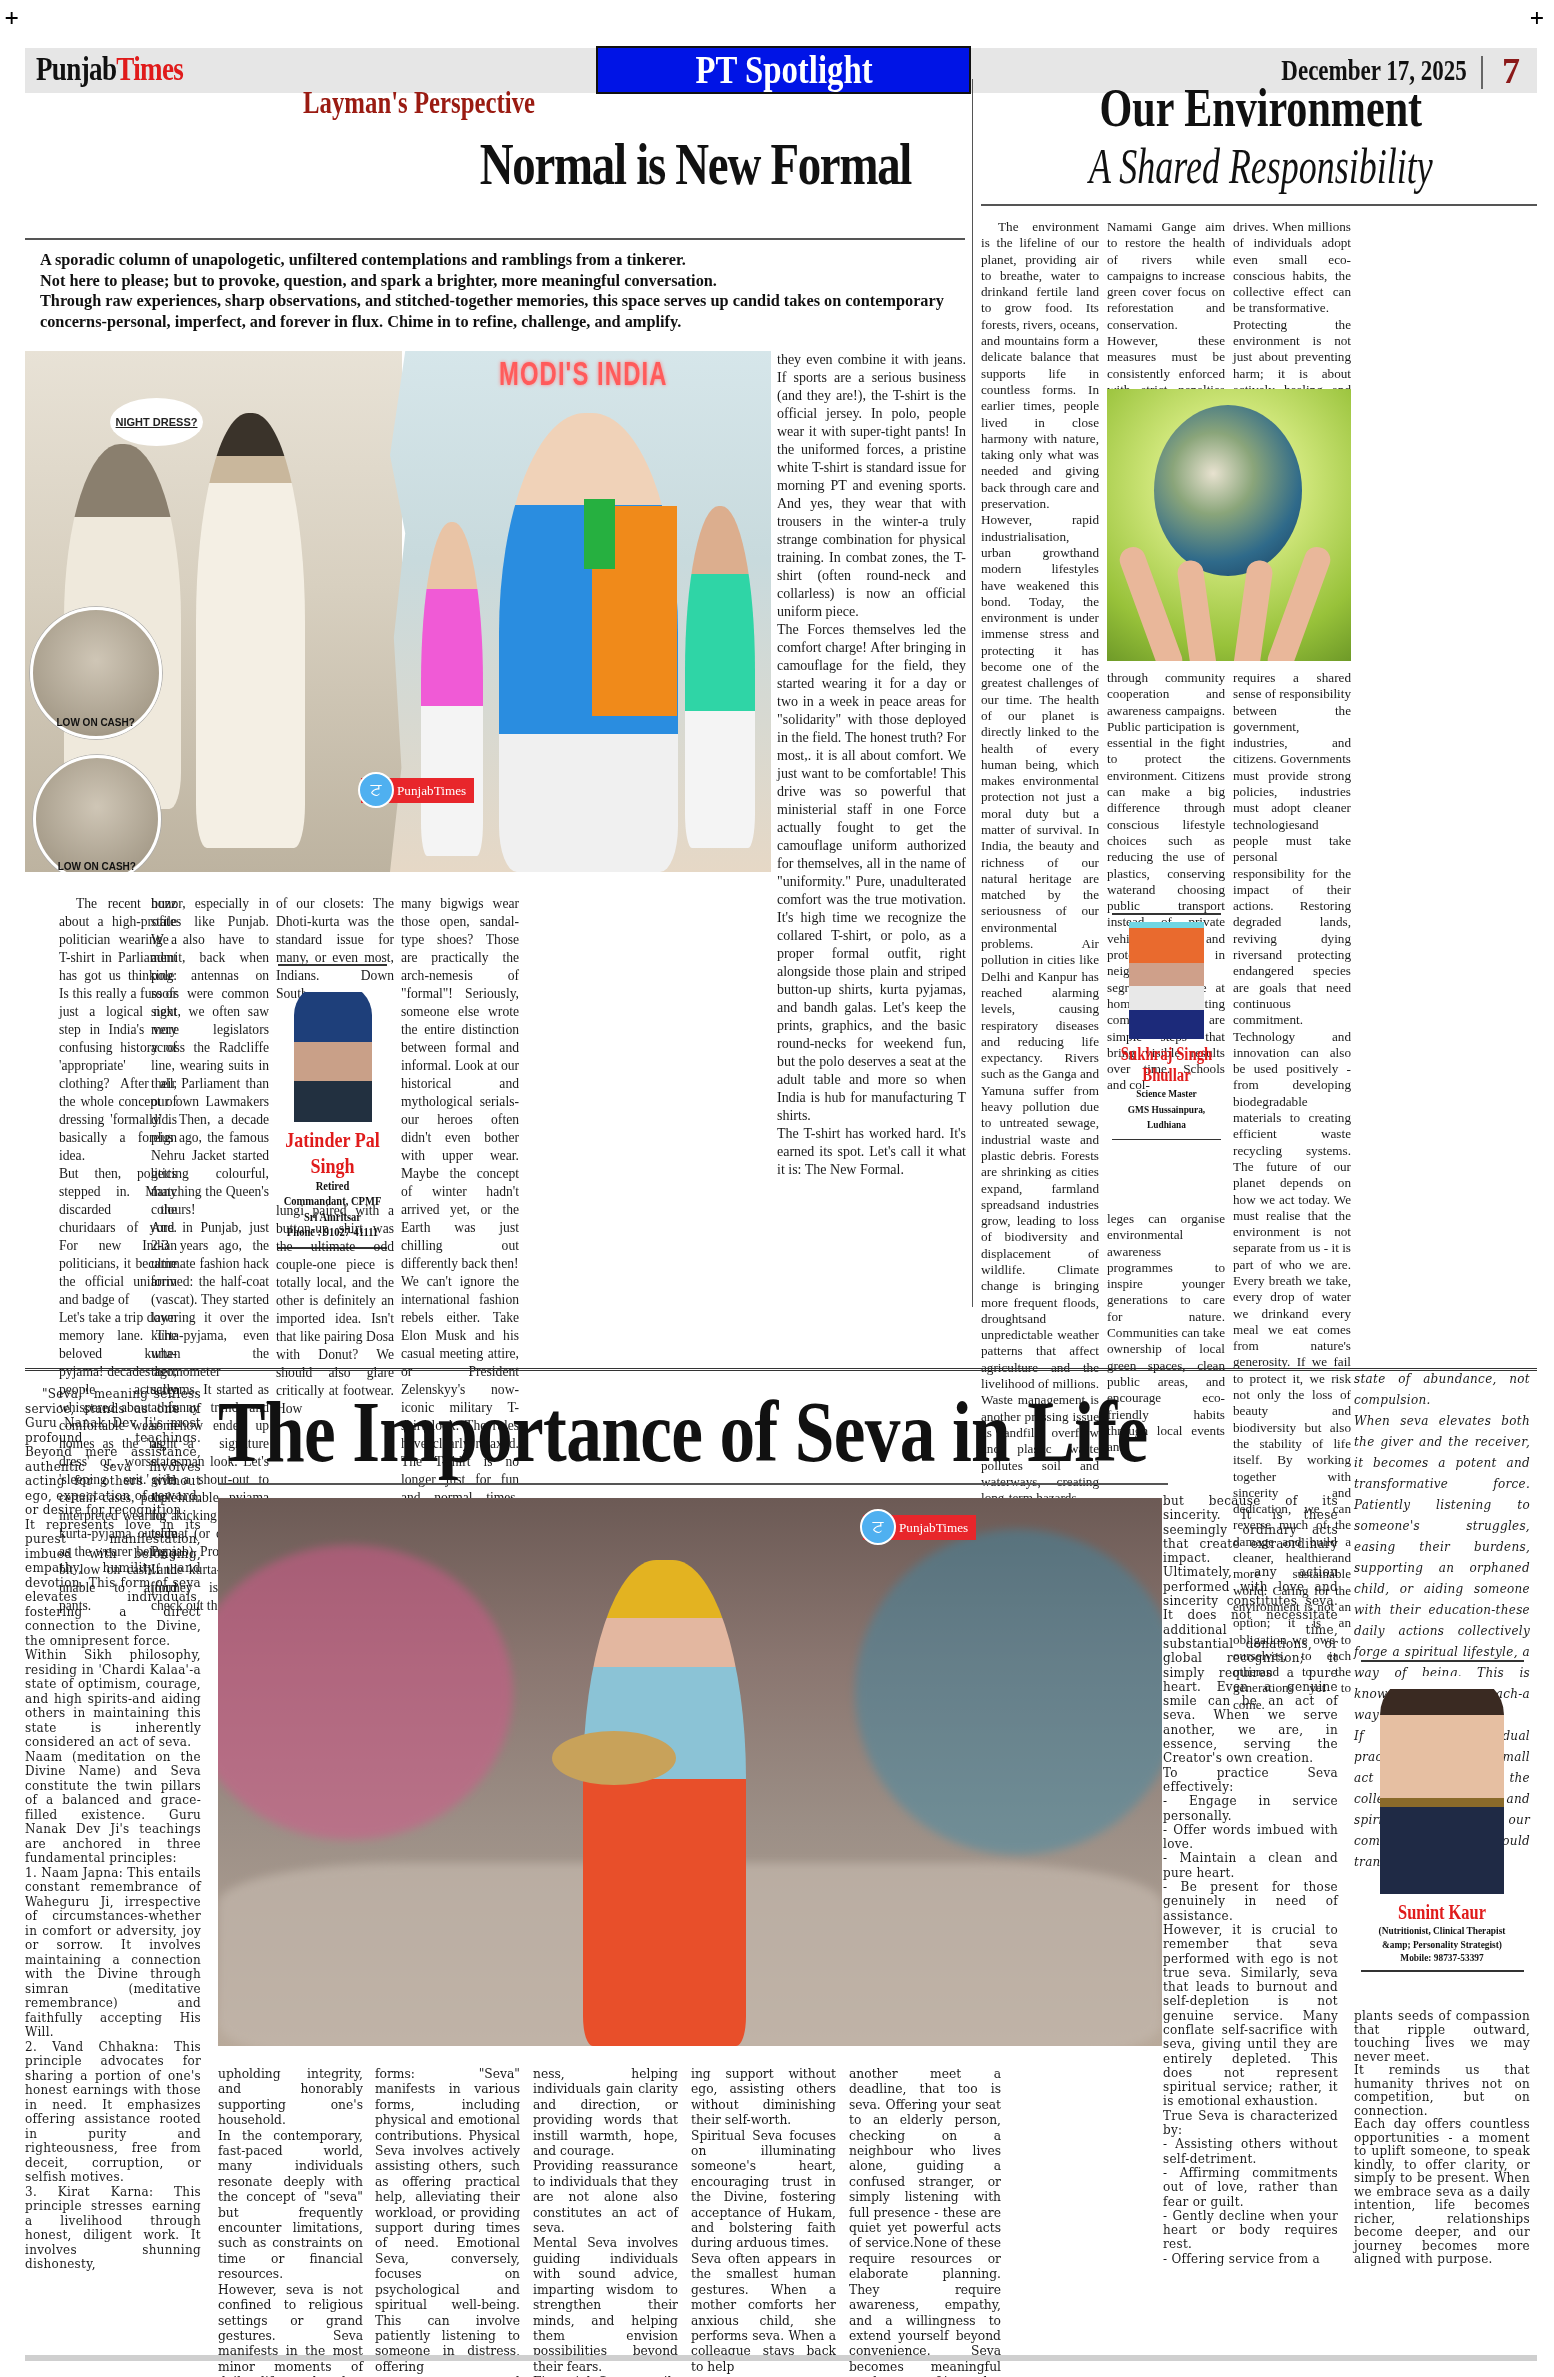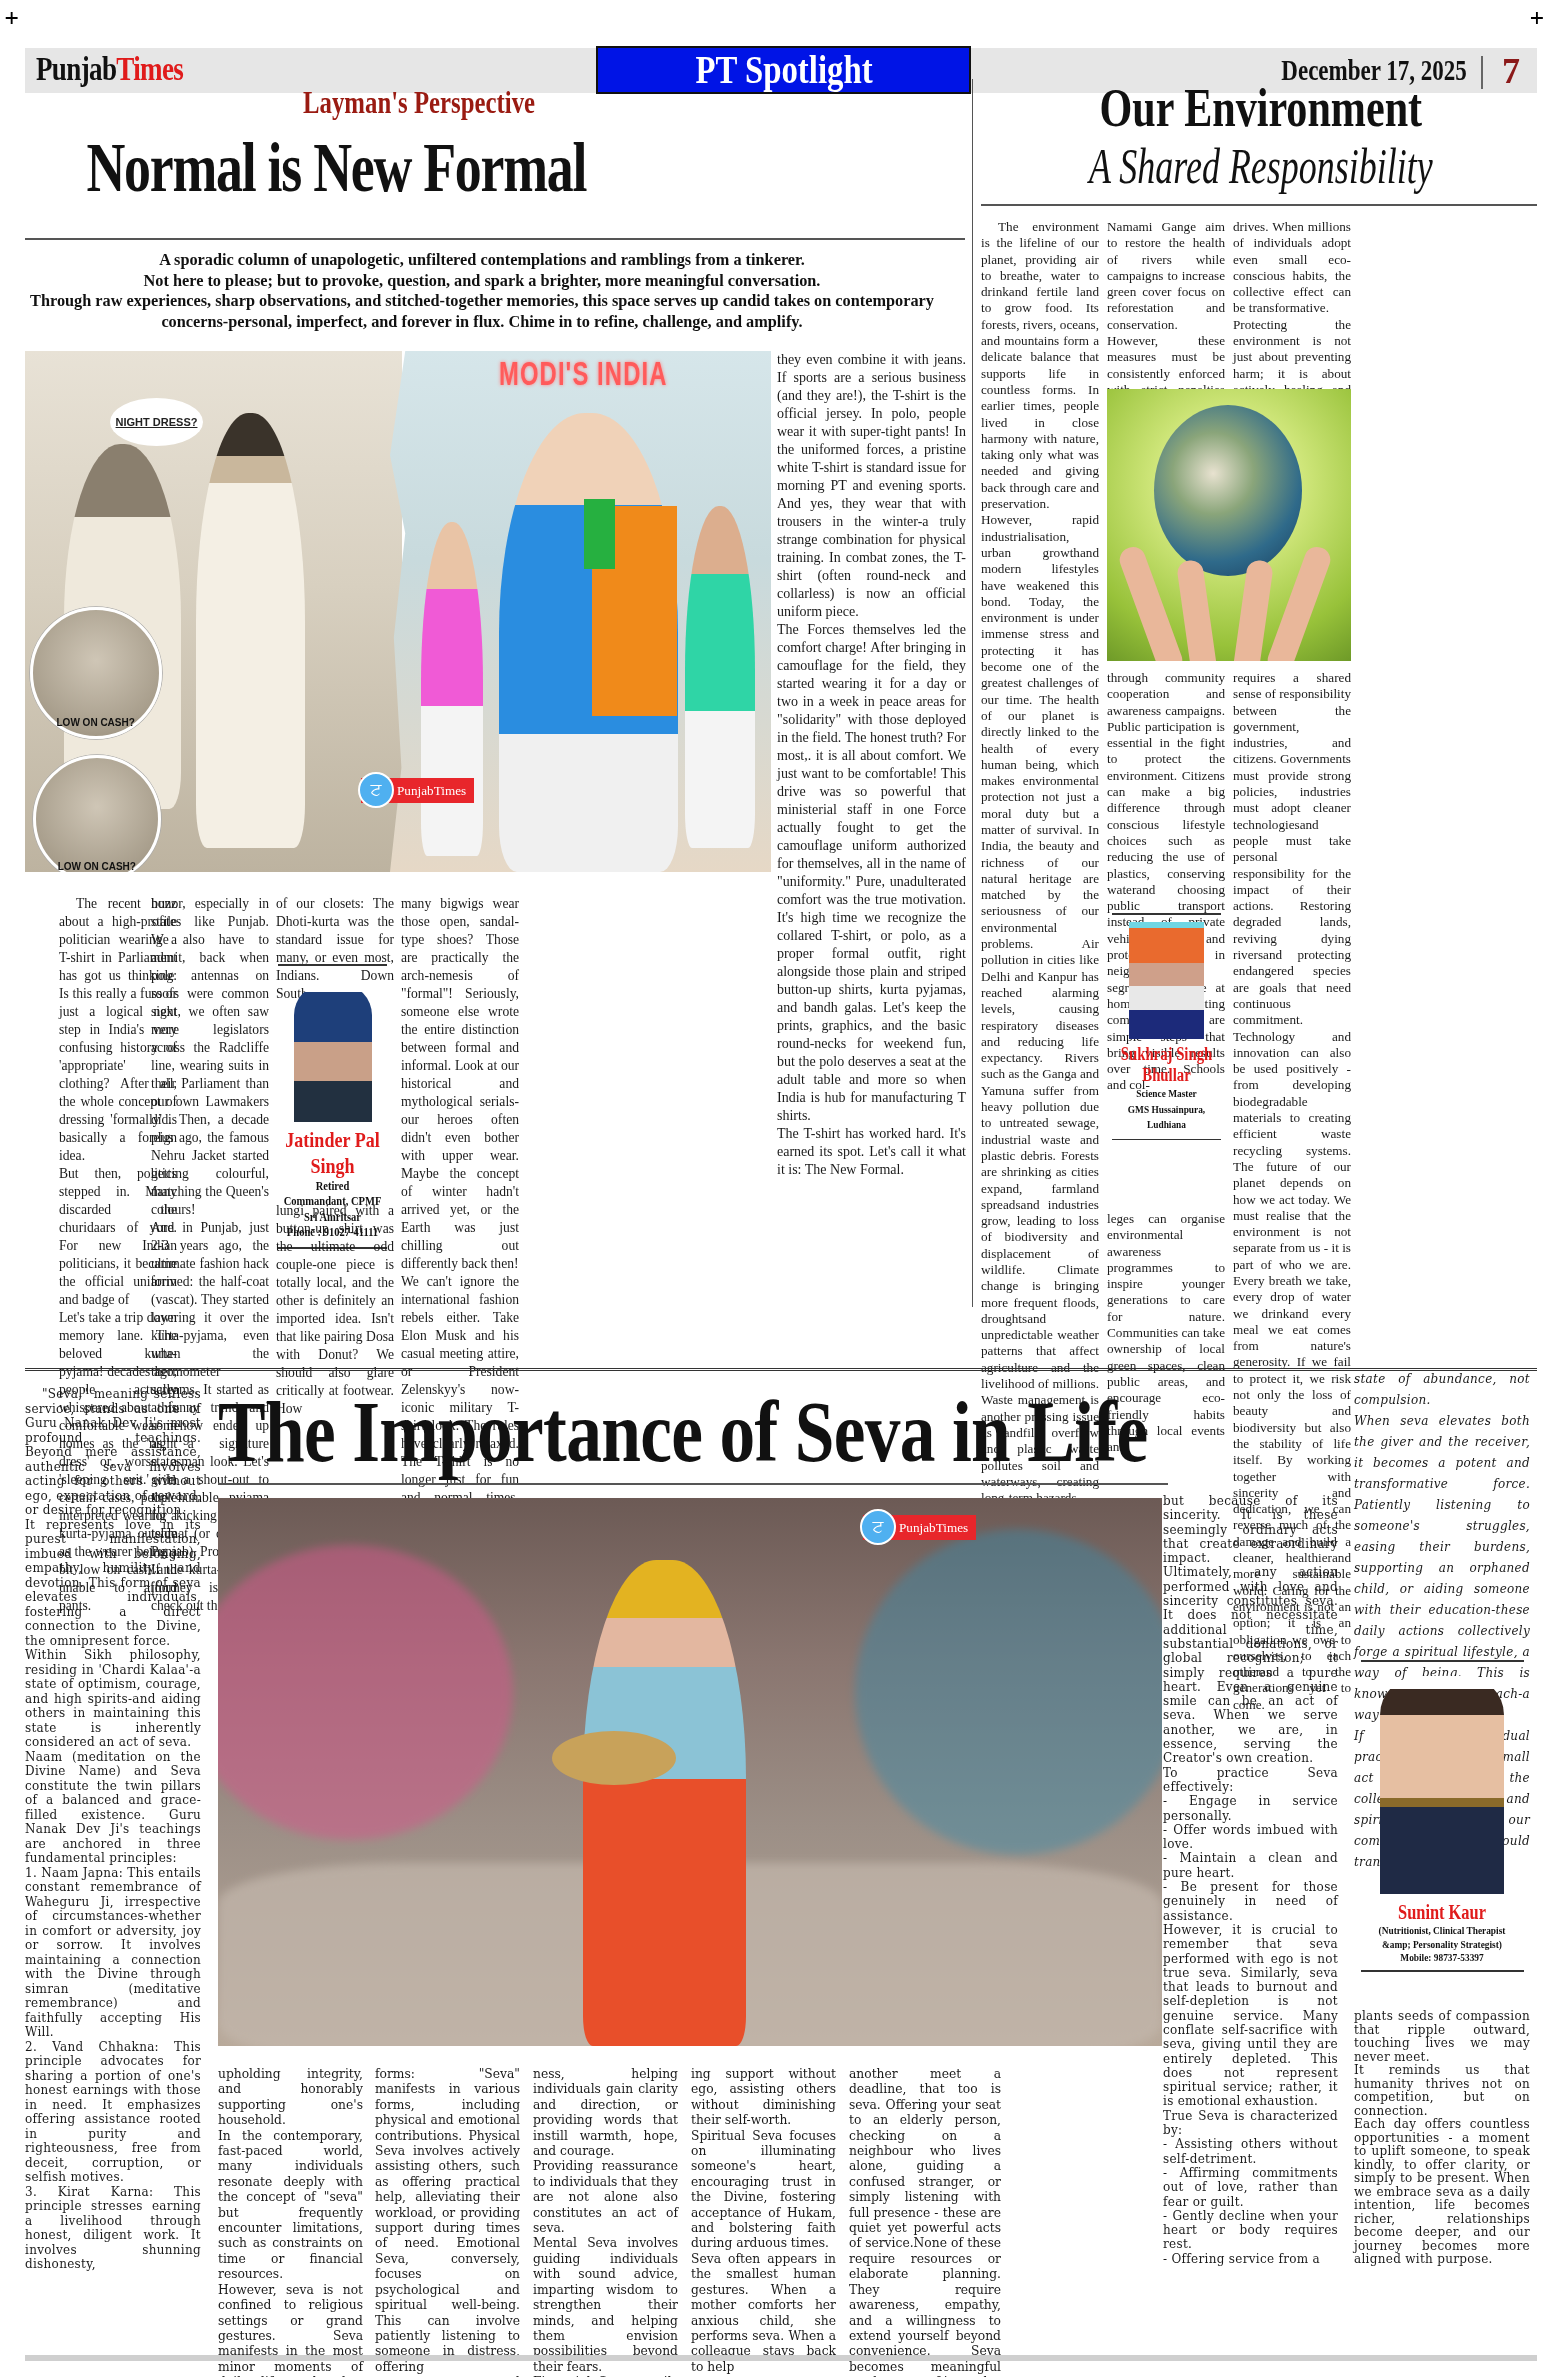--- a/index.html
+++ b/index.html
@@ -22,23 +22,23 @@
   
   .col-text { position: absolute; font-size: 13.6px; line-height: 18px; text-align: justify; hyphens: auto; color: #1a1a1a; }
   .col-text p { text-indent: 0; }
   .col-text p.first { text-indent: 17px; }
   .cond { font-family: "Liberation Serif", serif; }
   .rule { position: absolute; background: #555; }
 
   
   .kicker { position: absolute; left: 233px; top: 85px; width: 373px; text-align: center; color: #9a1b12; font-weight: bold; font-size: 31px; text-decoration: underline; text-decoration-thickness: 2.3px; text-underline-offset: 4.7px; }
   .kicker span { display:inline-block; transform: scaleX(0.8); }
-  .headline1 { position: absolute; left: 15.5px; top: 134px; width: 956px; text-align: left; font-weight: bold; font-size: 69px; letter-spacing: -1.6px; line-height: 1; }
+  .headline1 { position: absolute; left: 15.5px; top: 134px; width: 956px; text-align: right; font-weight: bold; font-size: 60px; letter-spacing: -1.6px; line-height: 1; }
   .headline1 span { display:inline-block; transform: scaleX(0.78); transform-origin: center; }
-  .intro { position: absolute; left: 12px; top: 250px; width: 940px; text-align: center; font-weight: bold; font-size: 16.3px; line-height: 20.6px; }
+  .intro { position: absolute; left: 40px; top: 250px; width: 940px; font-weight: bold; font-size: 16.3px; line-height: 20.6px; }
   .art1-img { position: absolute; left: 25px; top: 351px; width: 746px; height: 521px; overflow: hidden; }
   .img-left { position: absolute; left: 0; top: 0; width: 377px; height: 521px; background: linear-gradient(180deg,#e8e2d6 0%,#d8d0c0 45%,#bdb3a0 100%); }
   .img-right { position: absolute; left: 365px; top: 0; width: 381px; height: 521px; background: linear-gradient(180deg,#d6e6ea 0%,#c8dadd 40%,#e6d8c6 100%); clip-path: polygon(4% 0,100% 0,100% 100%,0 100%,3% 80%,1% 55%,4% 35%,0 20%); }
   .neon { position: absolute; left: 474px; top: 3.1px; color: #ff5b5b; font-weight: bold; font-size: 34px; font-family: "Liberation Sans", sans-serif; letter-spacing: 1.6px; transform: scaleX(0.7); transform-origin: left; text-shadow: 0 0 4.7px #ff8080; }
   .bubble { position: absolute; background: #fff; border-radius: 50%; font-family: "Liberation Sans", sans-serif; font-weight: bold; font-size: 11px; color: #222; text-align: center; text-decoration: underline; }
   .circle-inset { position: absolute; border-radius: 50%; border: 3.1px solid #fff; background: radial-gradient(circle at 50% 40%, #cfc6b6 0%, #a89e8c 70%, #8e8472 100%); box-shadow: 0 0 0 0.8px #aaa; }
   .circle-label { position: absolute; bottom: 7.8px; left: 0; width: 100%; text-align: center; font-family: "Liberation Sans", sans-serif; font-weight: bold; font-size: 10px; color: #111; }
   .person { position: absolute; border-radius: 48% 48% 10% 10%; }
   .pt-logo { position: absolute; height: 25px; background: #e8262b; color: #fff; font-size: 13.2px; line-height: 25px; padding: 0 7.8px 0 36px; white-space: nowrap; }
   .pt-logo .ring { position: absolute; left: -3.1px; top: -6.2px; width: 36px; height: 36px; border-radius: 50%; background: #4fb0f0; border: 2.3px solid #fff; color: #fff; font-size: 17px; line-height: 31px; text-align: center; }

